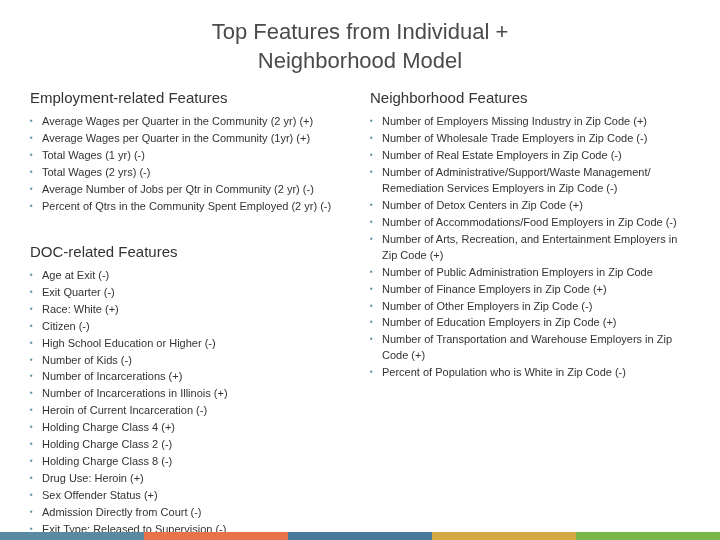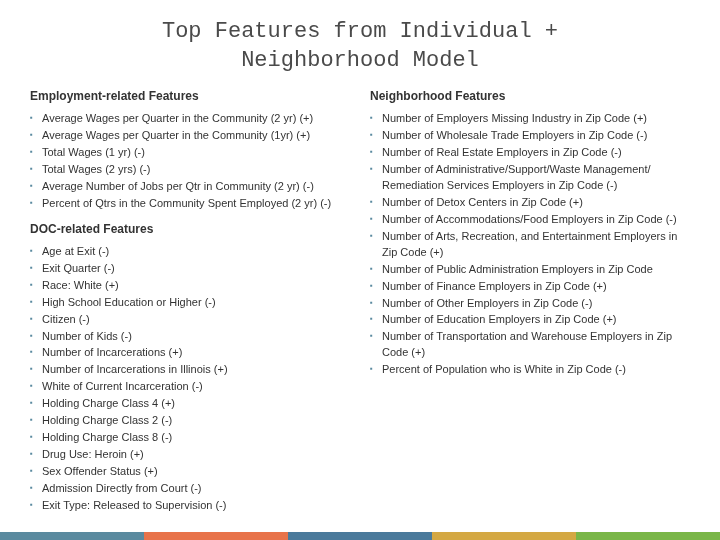--- a/index.html
+++ b/index.html
@@ -10,43 +10,42 @@
       font-family: Arial, sans-serif;
       background: #fff;
       overflow: hidden;
       position: relative;
     }
 
     .title-section {
       text-align: center;
       padding: 18px 29px 14px;
       color: #5a5a5a;
-      font-family: Liberation Mono, monospace;
     }
 
     .title-section h1 {
       font-size: 22px;
       font-weight: 300;
       color: #4a4a4a;
       line-height: 1.3;
     }
 
     .content-area {
       display: flex;
       padding: 0 30px;
       gap: 20px;
     }
 
     .column {
       flex: 1;
     }
 
     .column-title {
-      font-size: 12px;
-      font-weight: bold;
+      font-size: 15px;
+      font-weight: normal;
       color: #333;
       margin-bottom: 8px;
       border-bottom: none;
     }
 
     .feature-list {
       list-style: none;
       padding: 0;
     }
 
@@ -62,21 +61,21 @@
     .feature-list li::before {
       content: '▪';
       position: absolute;
       left: 0;
       color: #5a8a9f;
       font-size: 8px;
       top: 1px;
     }
 
     .section-gap {
-      margin-top: 10px;
+      margin-top: 28px;
     }
 
     .footer-bar {
       position: absolute;
       bottom: 0;
       left: 0;
       right: 0;
       height: 8px;
       display: flex;
     }
@@ -116,26 +115,26 @@
         <li>Total Wages (2 yrs) (-)</li>
         <li>Average Number of Jobs per Qtr in Community (2 yr) (-)</li>
         <li>Percent of Qtrs in the Community Spent Employed (2 yr) (-)</li>
       </ul>
 
     <div class="column-title section-gap">DOC-related Features</div>
     <ul class="feature-list">
     <li>Age at Exit (-)</li>
         <li>Exit Quarter (-)</li>
         <li>Race: White (+)</li>
+        <li>Citizen (-)</li>
         <li>High School Education or Higher (-)</li>
-        <li>Citizen (-)</li>
         <li>Number of Kids (-)</li>
         <li>Number of Incarcerations (+)</li>
         <li>Number of Incarcerations in Illinois (+)</li>
-        <li>White of Current Incarceration (-)</li>
+        <li>Heroin of Current Incarceration (-)</li>
         <li>Holding Charge Class 4 (+)</li>
         <li>Holding Charge Class 2 (-)</li>
         <li>Holding Charge Class 8 (-)</li>
         <li>Drug Use: Heroin (+)</li>
         <li>Sex Offender Status (+)</li>
         <li>Admission Directly from Court (-)</li>
         <li>Exit Type: Released to Supervision (-)</li>
       </ul>
   </div>
 

